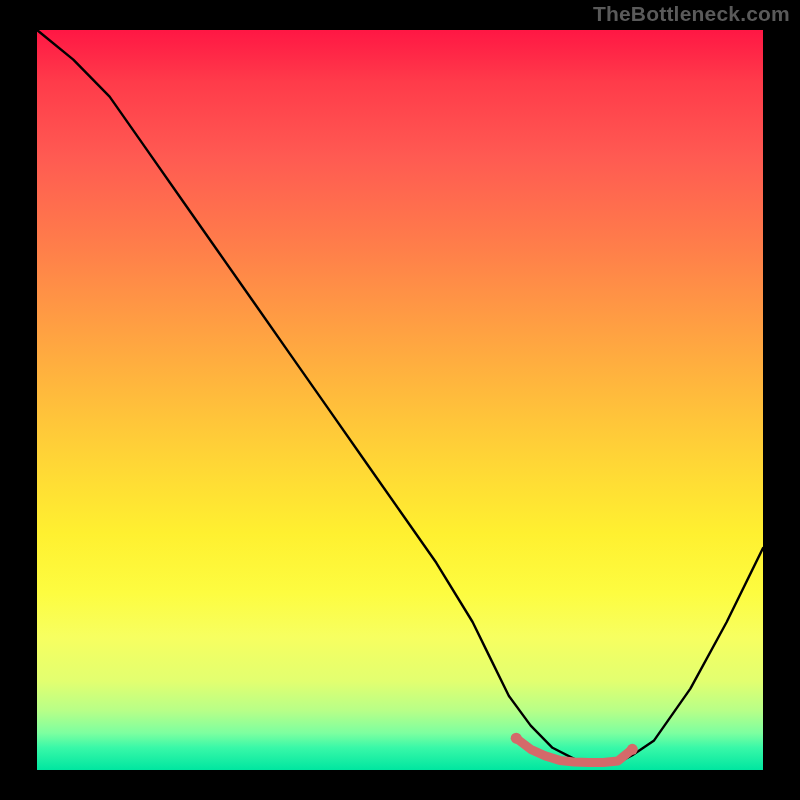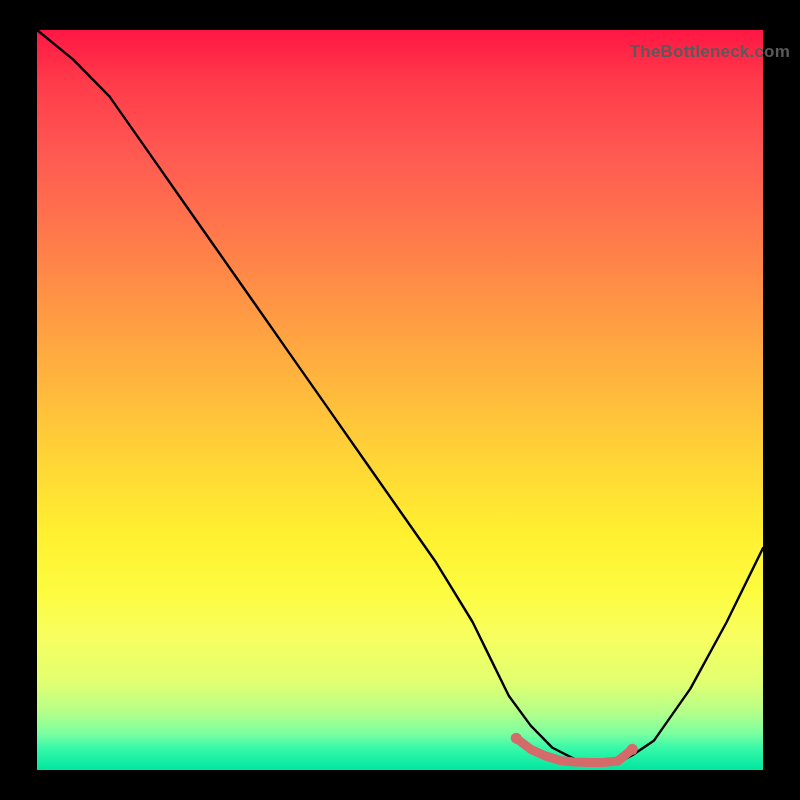--- a/index.html
+++ b/index.html
@@ -14,26 +14,25 @@
   .chart-wrap {
     position: relative;
     width: 800px;
     height: 800px;
   }
   .watermark {
     position: absolute;
     top: 2px;
     right: 10px;
     color: #5a5a5a;
-    font-size: 17px;
+    font-size: 21px;
     font-weight: 600;
     letter-spacing: 0.2px;
     z-index: 5;
     user-select: none;
-    margin-top: 40px;
   }
   .plot-frame {
     position: absolute;
     left: 37px;
     top: 30px;
     width: 726px;
     height: 740px;
     background: linear-gradient(
       to bottom,
       #ff1744 0%,

